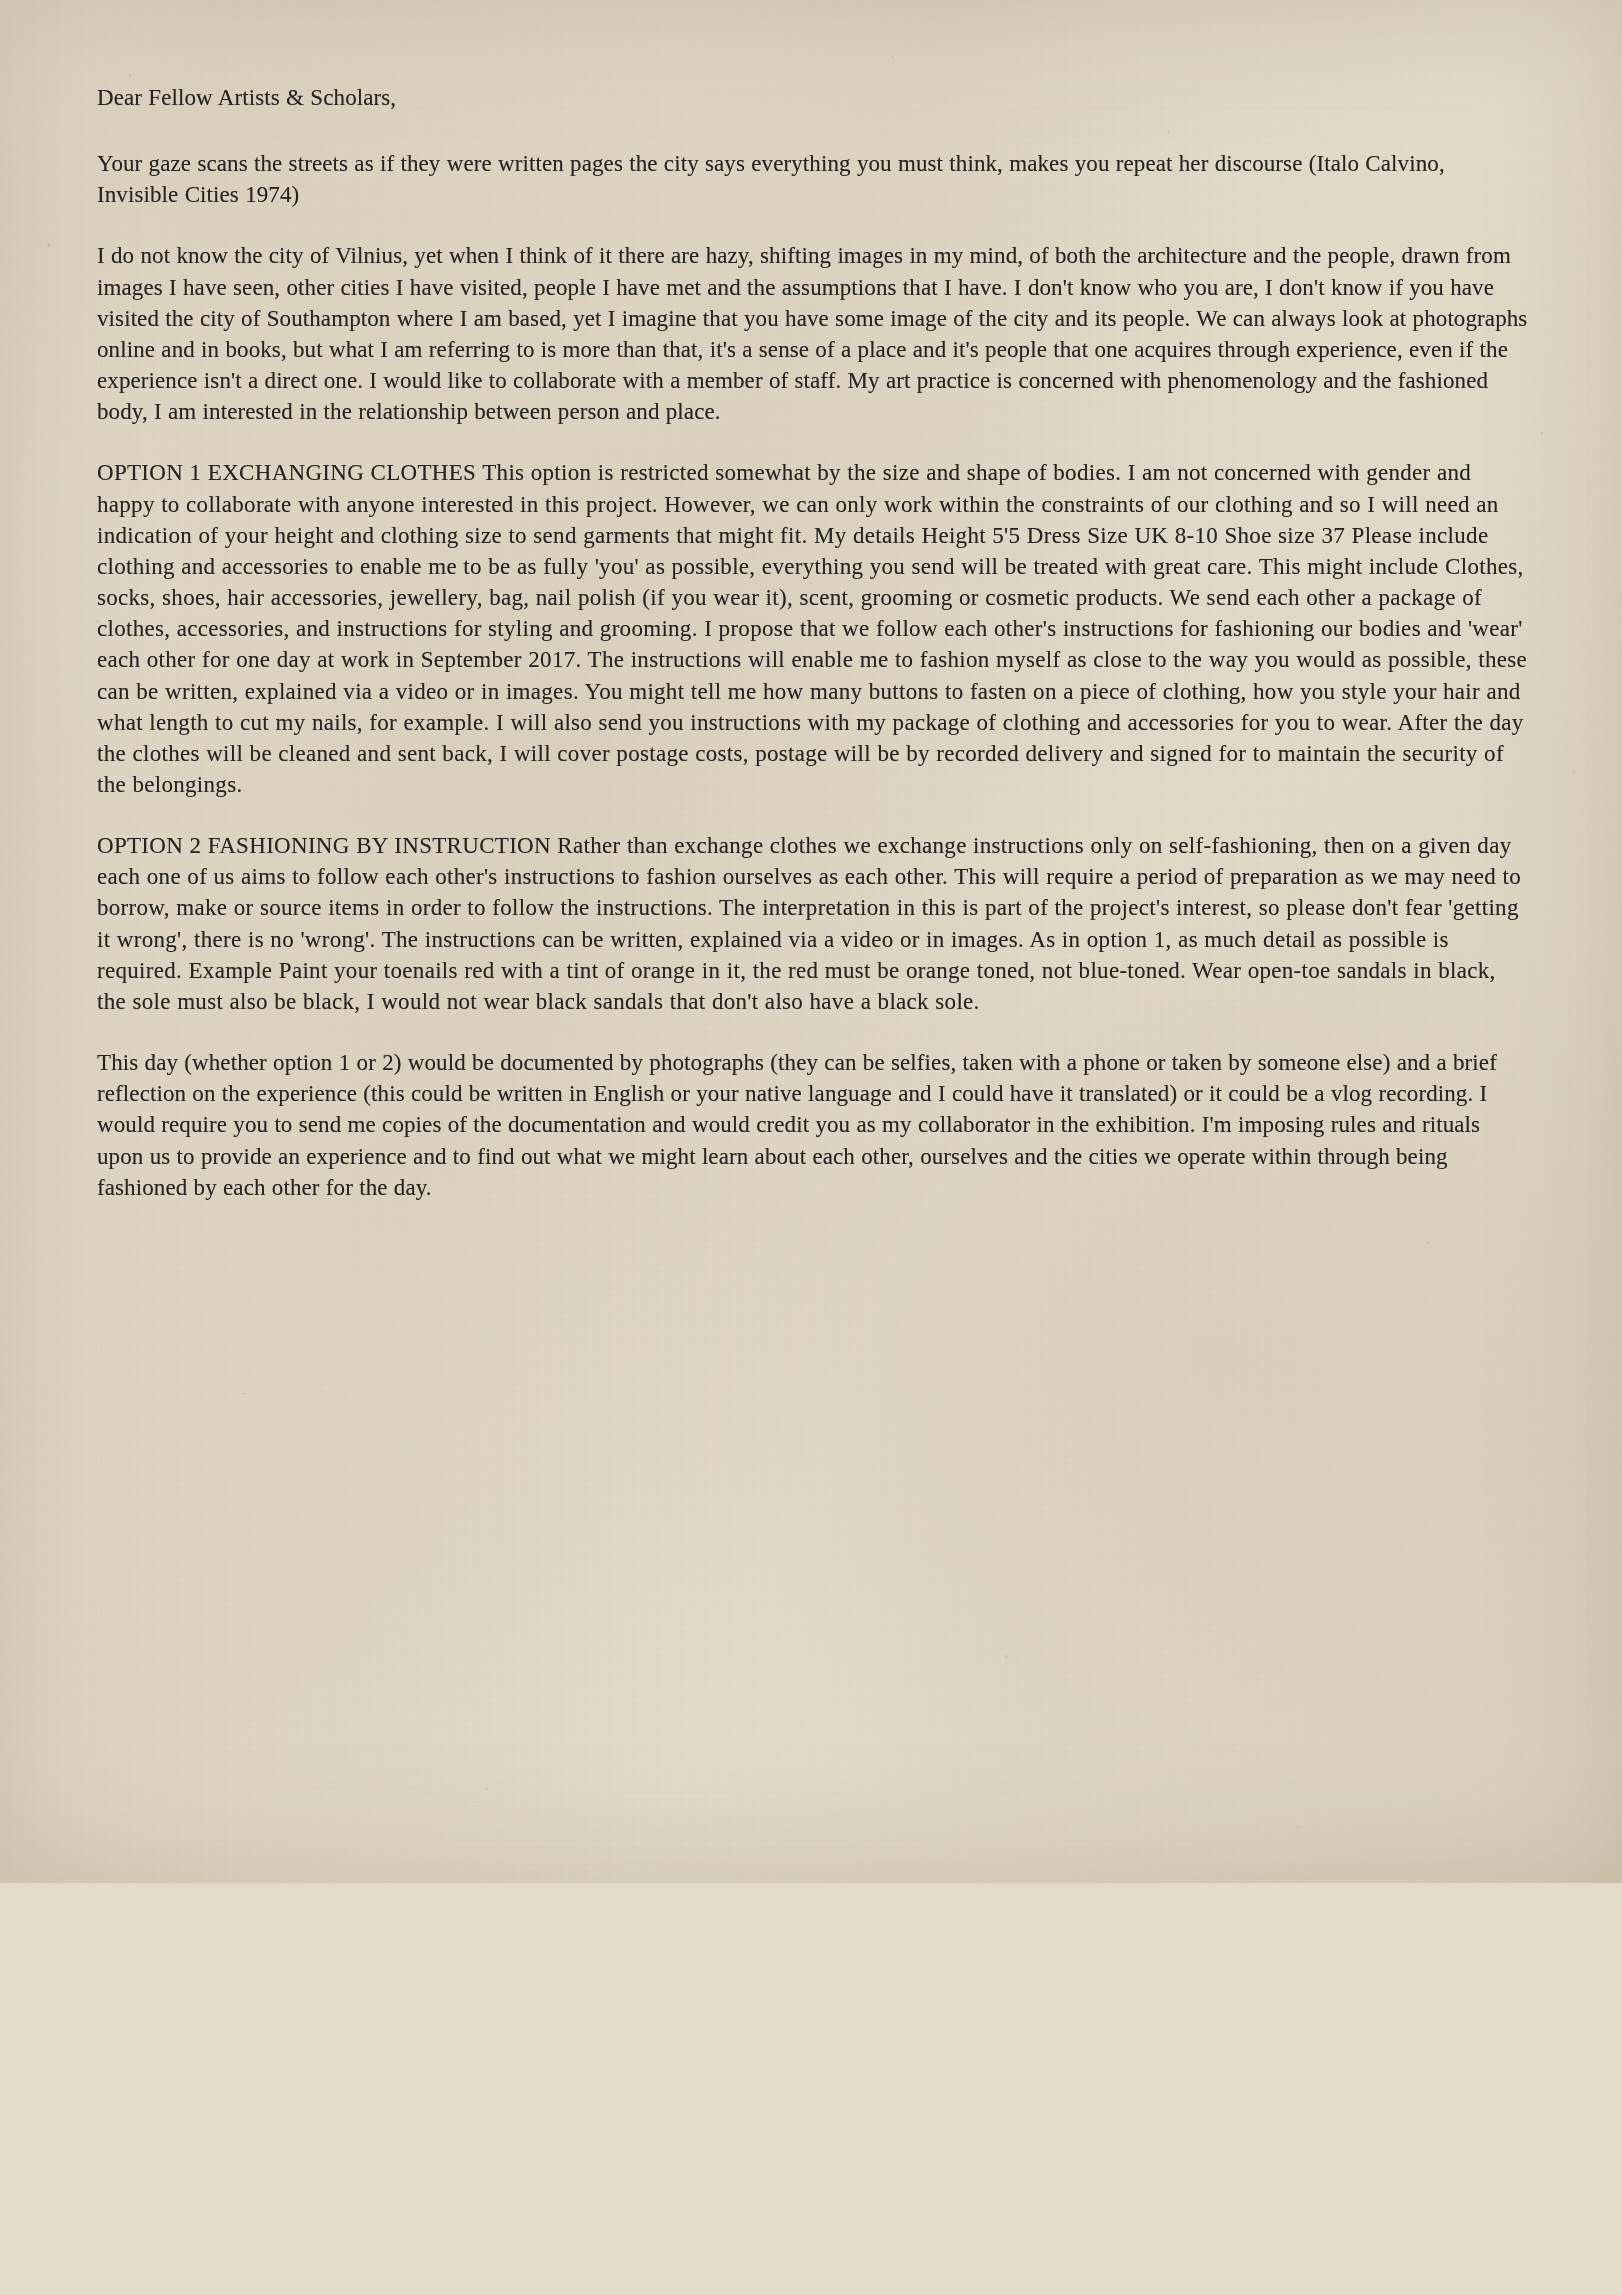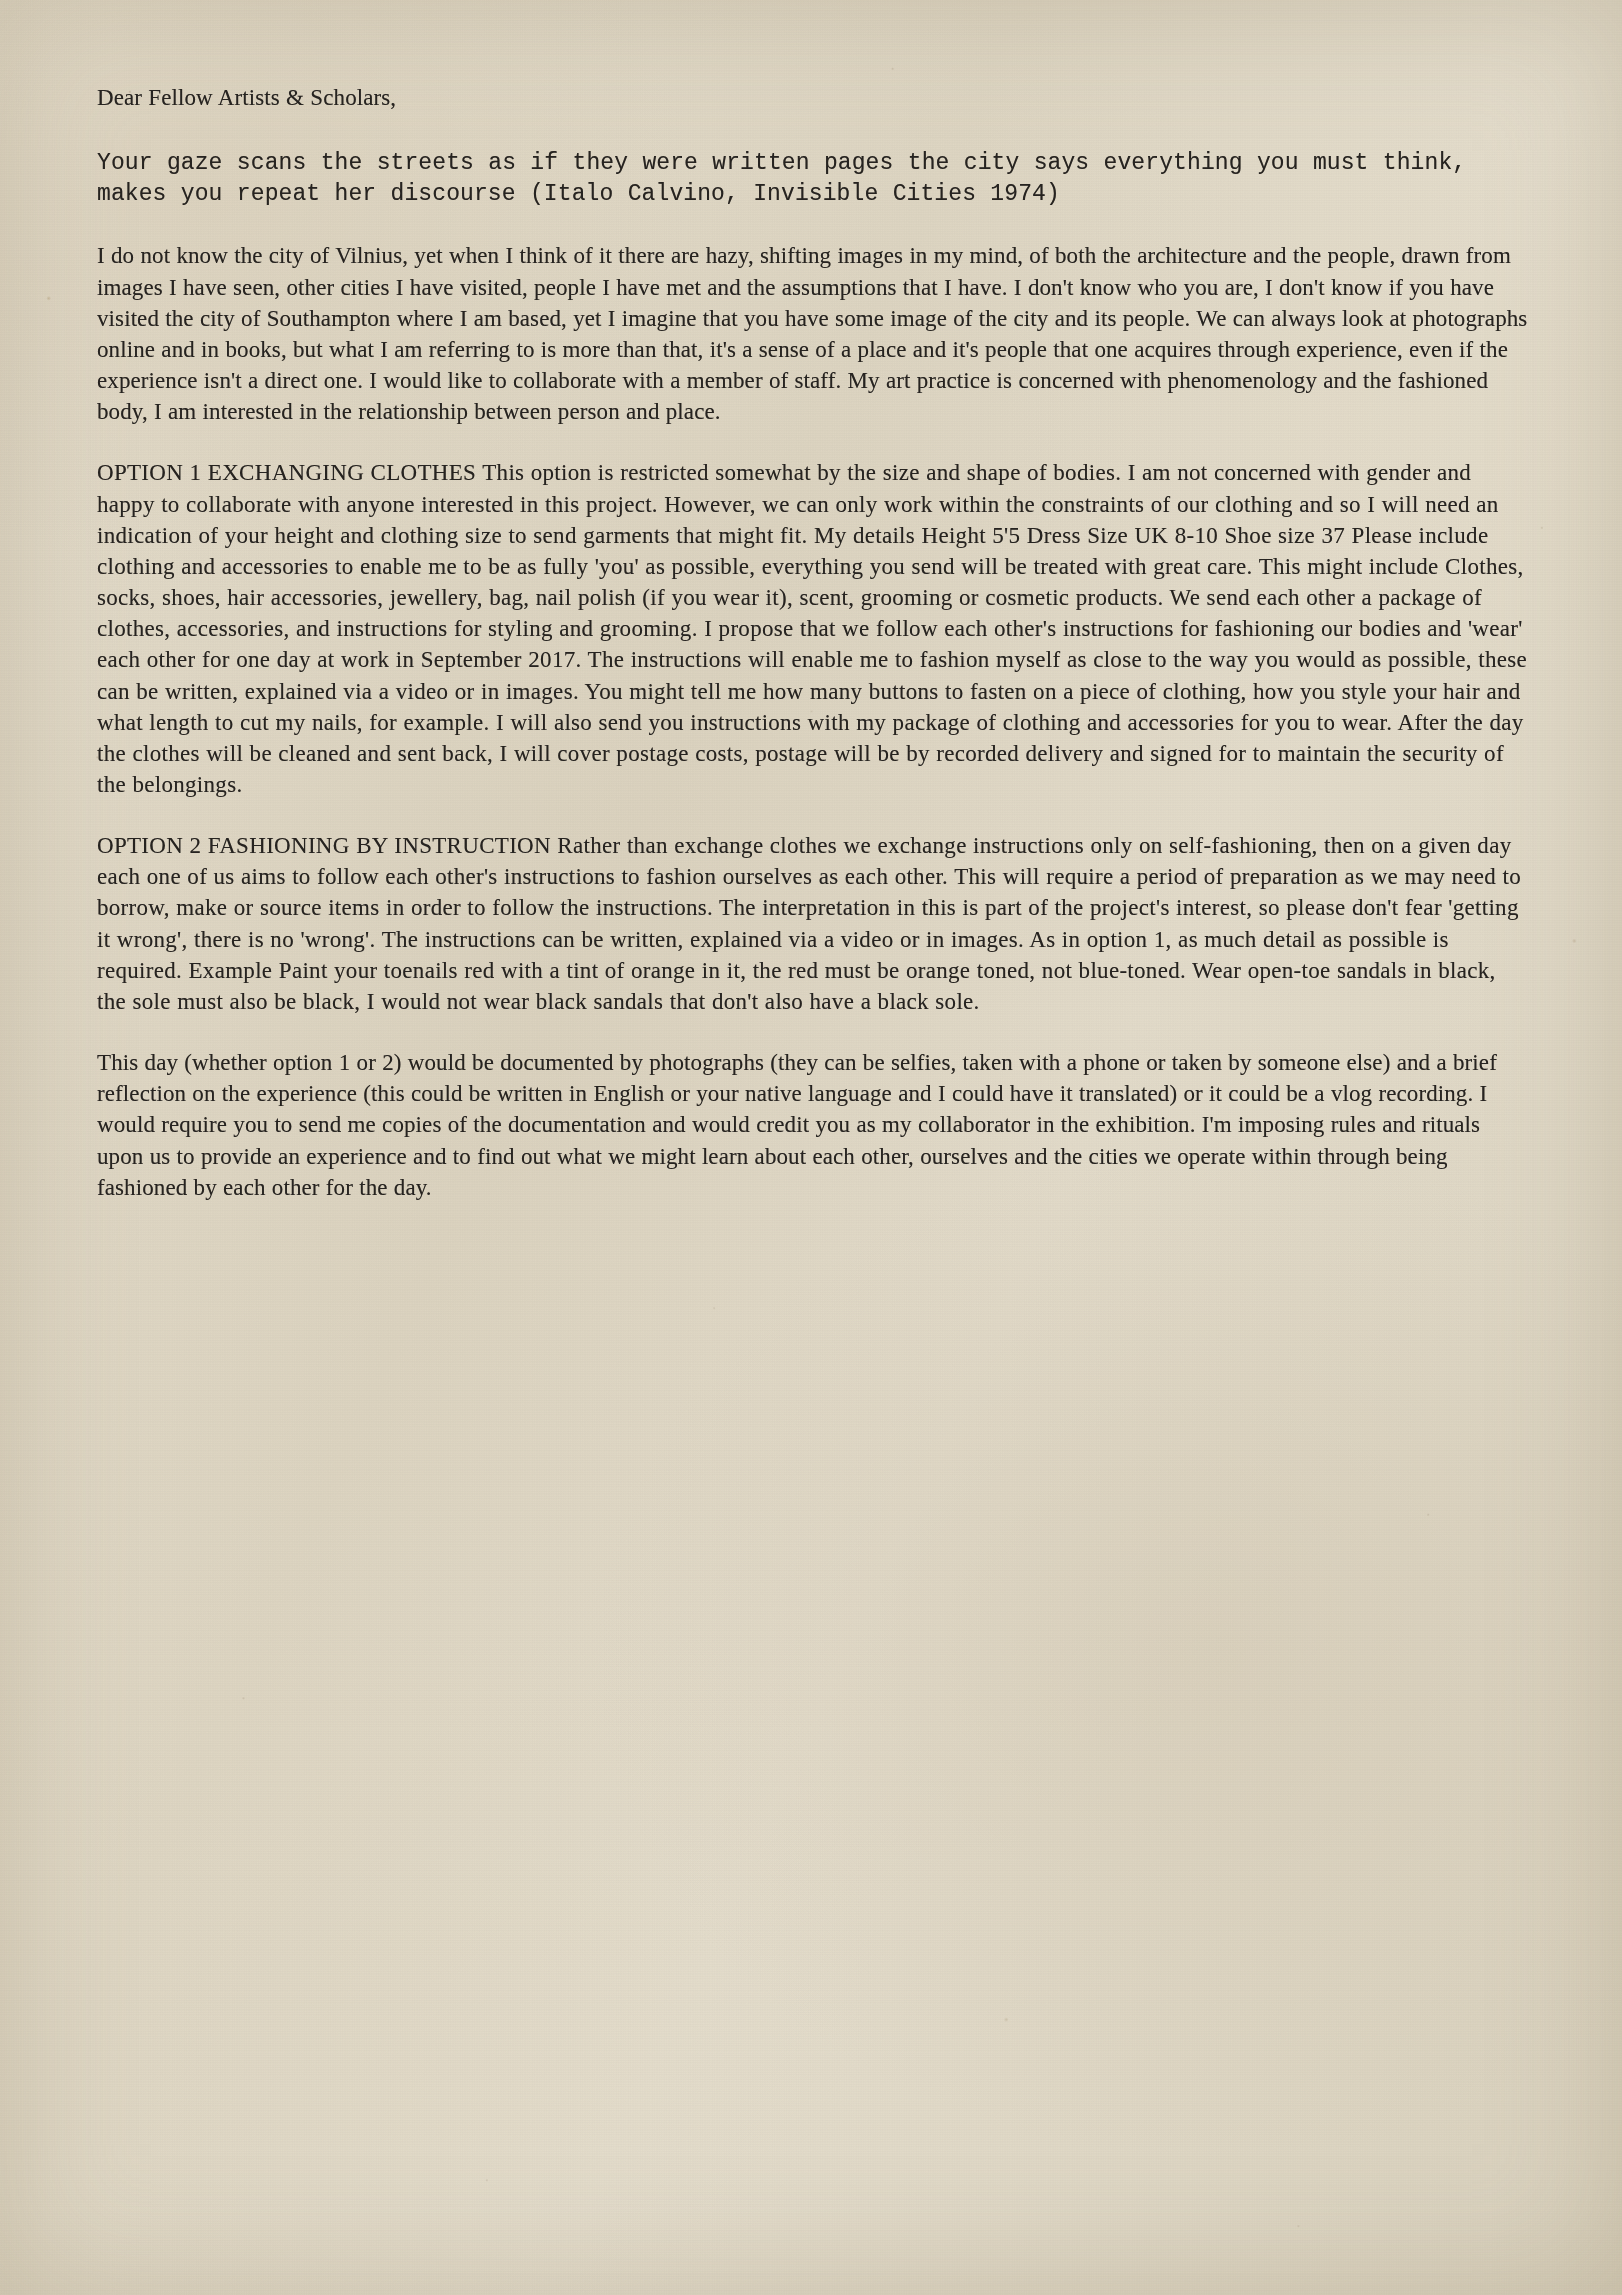--- a/index.html
+++ b/index.html
@@ -11,21 +11,21 @@
     height: 2295px;
     background-color: #e2dbcb;
     font-family: "Liberation Serif", serif;
     overflow: hidden;
   }
 
   
   .paper {
     position: relative;
     width: 1623px;
-    height: 2295px;
+    height: 1883px;
     background-color: #e3dcca;
     background-image:
       radial-gradient(ellipse 707px 550px at 12% 8%, rgba(214,203,181,0.55), rgba(214,203,181,0) 70%),
       radial-gradient(ellipse 628px 471px at 88% 18%, rgba(226,218,199,0.6), rgba(226,218,199,0) 70%),
       radial-gradient(ellipse 864px 707px at 75% 72%, rgba(209,198,176,0.45), rgba(209,198,176,0) 72%),
       radial-gradient(ellipse 785px 628px at 20% 85%, rgba(222,214,195,0.5), rgba(222,214,195,0) 72%),
       radial-gradient(circle at 30% 40%, rgba(200,188,165,0.18), rgba(200,188,165,0) 60%),
       linear-gradient(115deg, #e6dfce 0%, #ded6c3 38%, #e4ddcc 60%, #d9d1bd 100%);
     box-shadow: inset 0 0 126px rgba(160,146,118,0.35);
   }
@@ -78,21 +78,20 @@
     font-size: 23px;
   }
 
   p.para {
     margin: 0 0 30px 0;
     text-align: left;
   }
 
   .gap-large {
     margin-bottom: 60px;
-    font-family: Liberation Mono, monospace;
   }
 
   .opt-head {
     letter-spacing: 0.3px;
   }
 
   
   .letter p, .letter .salutation {
     text-shadow: 0 0 0.5px rgba(50,44,36,0.35);
   }

